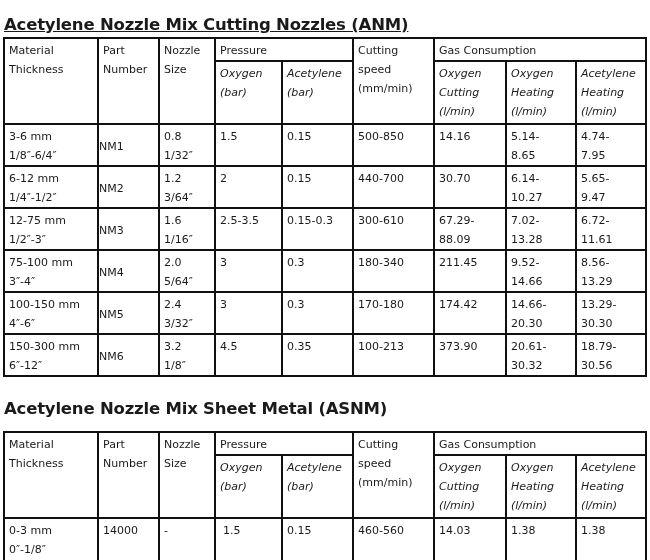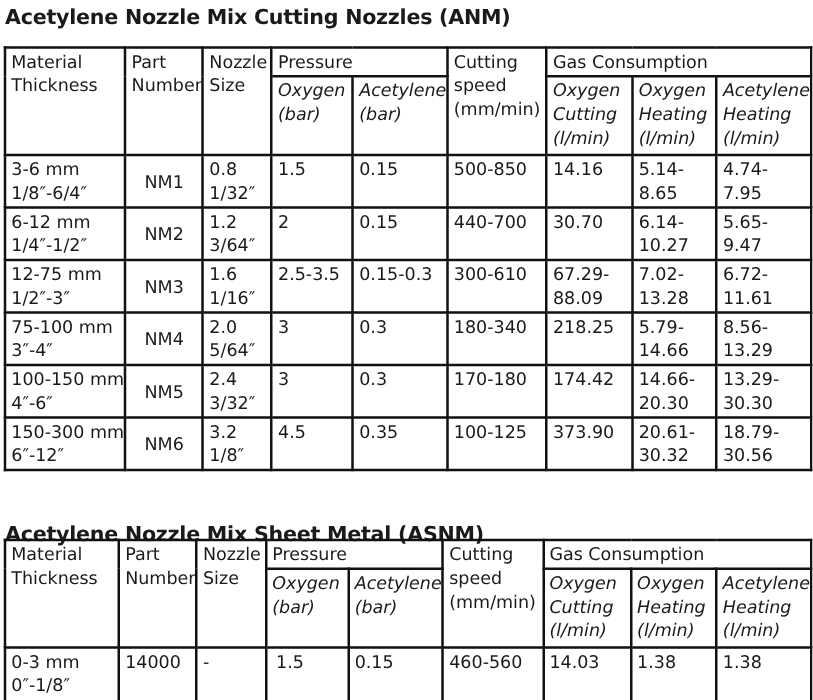--- a/index.html
+++ b/index.html
@@ -1,28 +1,28 @@
 <!DOCTYPE html>
 <html><head>
 <meta charset="utf-8">
 <style>
   html, body { margin:0; padding:0; background:#ffffff; }
   body { width:650px; height:560px; position:relative; overflow:hidden;
          font-family: "DejaVu Sans", sans-serif; color:#1a1a1a; }
   .title { position:absolute; left:4px; font-weight:bold; font-size:16.5px;
            letter-spacing:-0.2px; white-space:nowrap; }
-  #t1-title { top:4px; }
-  #t2-title { top:418px; }
+  #t1-title { top:15px;text-decoration:underline; }
+  #t2-title { top:399px; }
   table { position:absolute; left:3px; border-collapse:collapse; table-layout:fixed;
-          font-size:14px; line-height:19px;border-radius:21px; }
+          font-size:11px; line-height:19px;border-radius:21px; }
   #table1 { top:37px; }
   #table2 { top:431px; }
   td, th { border:2px solid #111; padding:2px 0 0 4px; vertical-align:top;
            font-weight:normal; text-align:left; overflow:hidden; white-space:nowrap; }
-  td.center { text-align:center; vertical-align:middle; padding-left:0; }
+  td.center { vertical-align:middle; padding-left:0; }
   .hdr-top { height:17px; }
   .hdr-bot { height:59px;font-style:italic; }
   #table1 tbody td { height:38px; }
   #table2 tbody td { height:40px; }
   .line { display:block; }
 </style>
 </head>
 <body>
 
 <div id="t1-title" class="title">Acetylene Nozzle Mix Cutting Nozzles (ANM)</div>
@@ -166,23 +166,23 @@
           <span class="line">3″-4″</span>
         </td>
       <td class="center">NM4</td>
       <td>
           <span class="line">2.0</span>
           <span class="line">5/64″</span>
         </td>
       <td>3</td>
       <td>0.3</td>
       <td>180-340</td>
-      <td>218.25</td>
-      <td>
-          <span class="line">5.79-</span>
+      <td>211.45</td>
+      <td>
+          <span class="line">9.52-</span>
           <span class="line">14.66</span>
         </td>
       <td>
           <span class="line">8.56-</span>
           <span class="line">13.29</span>
         </td>
     </tr>
     <tr>
       <td>
           <span class="line">100-150 mm</span>
@@ -211,21 +211,21 @@
           <span class="line">150-300 mm</span>
           <span class="line">6″-12″</span>
         </td>
       <td class="center">NM6</td>
       <td>
           <span class="line">3.2</span>
           <span class="line">1/8″</span>
         </td>
       <td>4.5</td>
       <td>0.35</td>
-      <td>100-125</td>
+      <td>100-213</td>
       <td>373.90</td>
       <td>
           <span class="line">20.61-</span>
           <span class="line">30.32</span>
         </td>
       <td>
           <span class="line">18.79-</span>
           <span class="line">30.56</span>
         </td>
     </tr>

